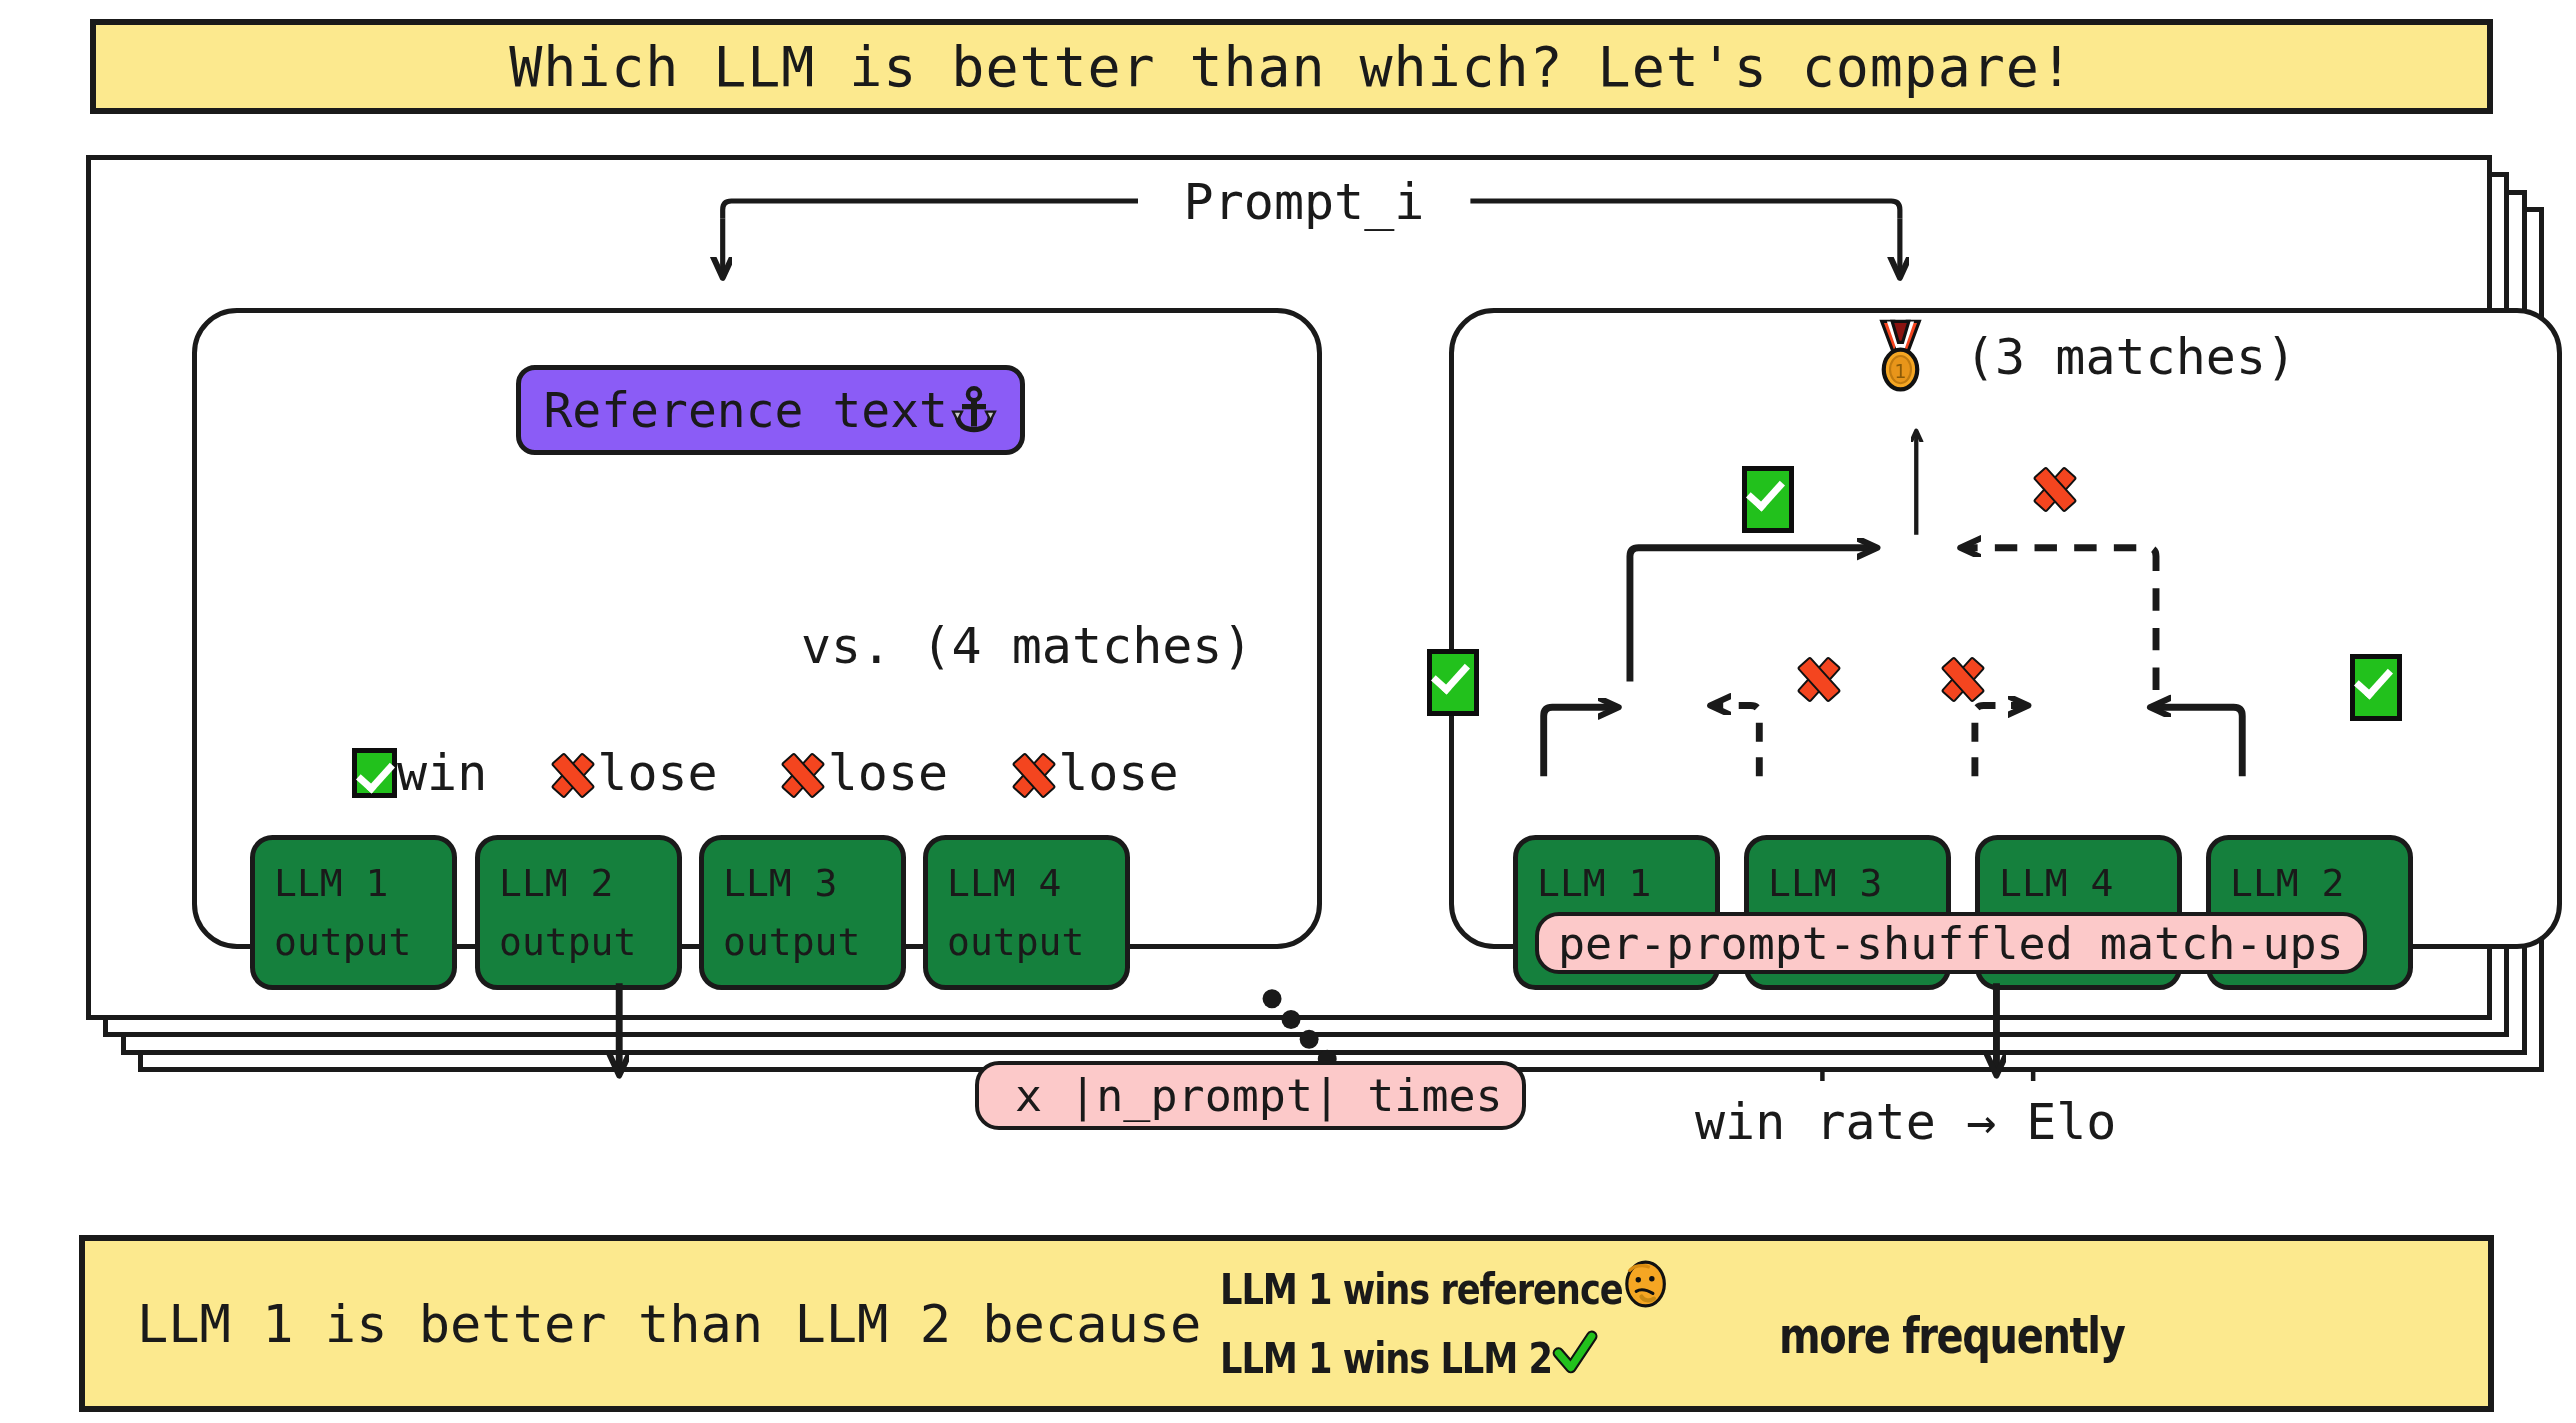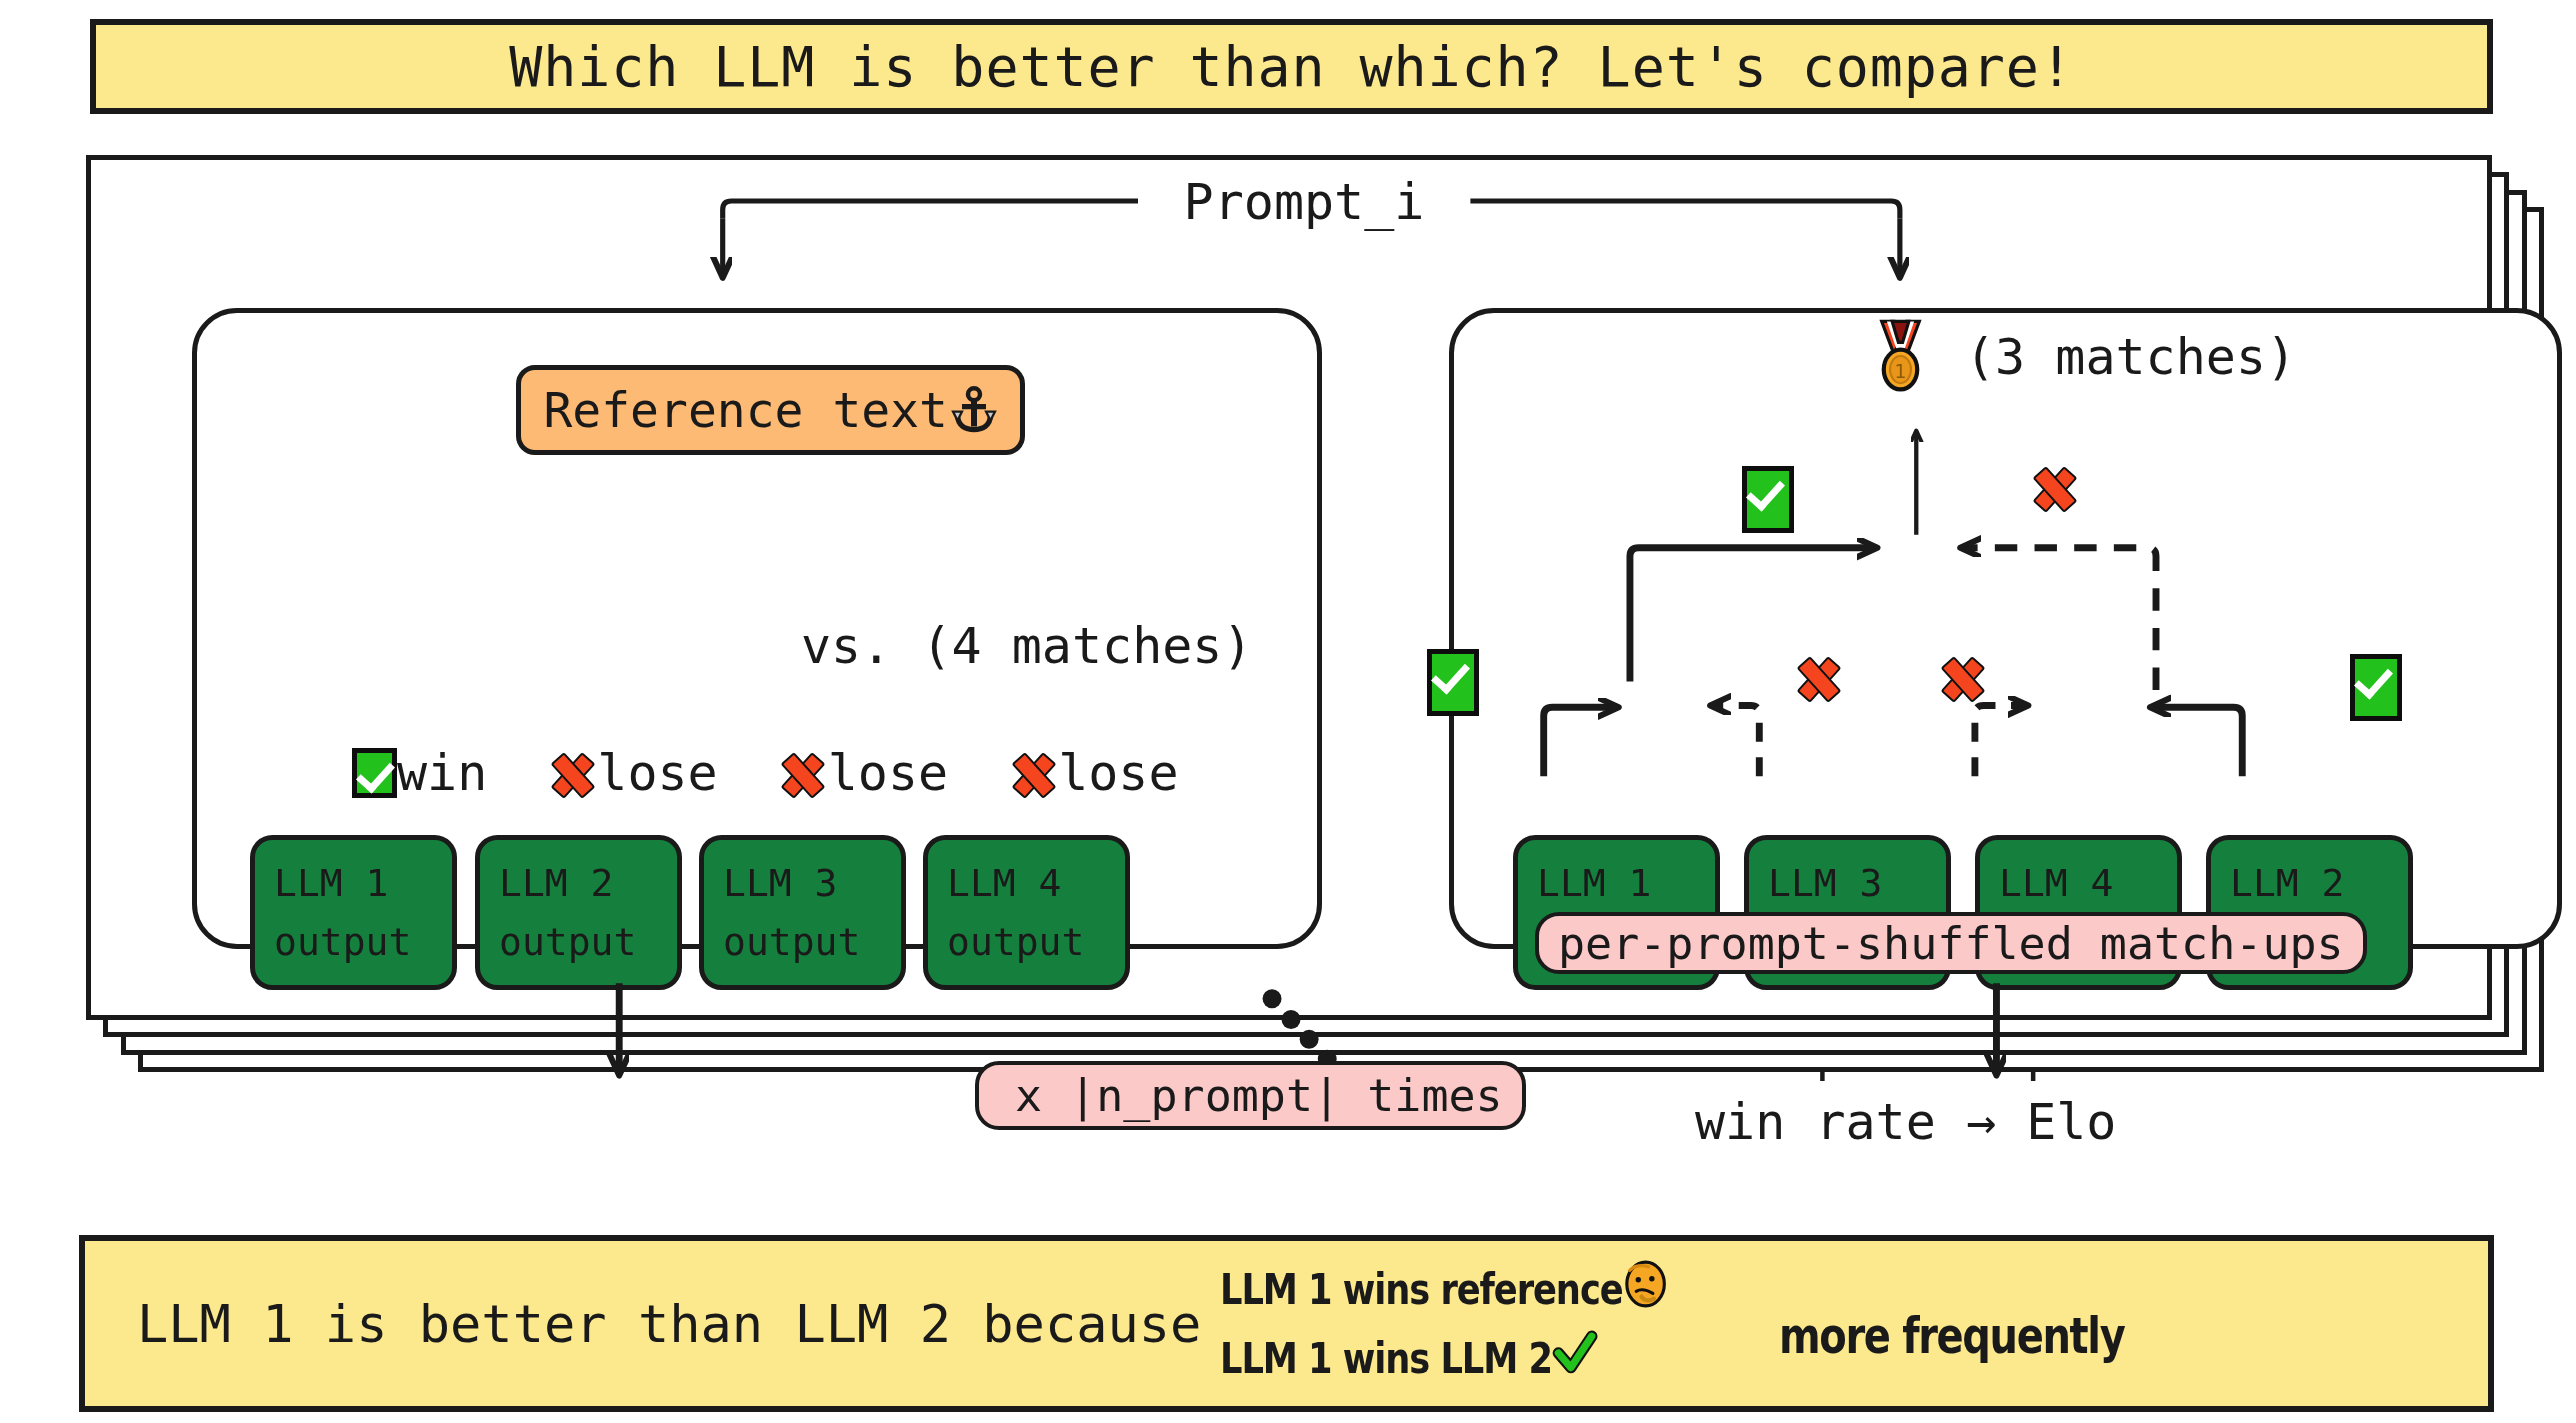--- a/index.html
+++ b/index.html
@@ -72,21 +72,21 @@
     border-radius:45px;
     box-sizing:border-box;
   }
   #left-panel{left:101px;top:148px;width:1130px;height:641px;}
   #right-panel{left:1358px;top:148px;width:1113px;height:641px;}
 
   
   #ref-box{
     position:absolute;left:319px;top:52px;
     padding:12px 22.4px;
-    border:5.2px solid #1a1a1a;border-radius:19px;background:#fdba74;
+    border:5.2px solid #1a1a1a;border-radius:19px;background:#8b5cf6;
     font-size:48px;white-space:nowrap;
     display:flex;align-items:center;
   }
   .anchor-ico{display:inline-block;width:48px;height:48px;margin-left:1.7px;}
 
   
   #vs4{
     position:absolute;left:604px;top:304px;
     font-size:50px;white-space:nowrap;
   }

